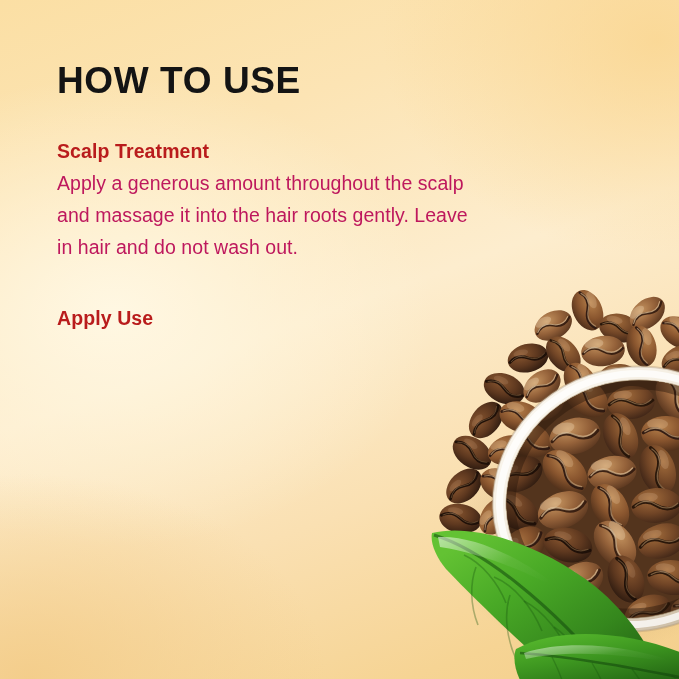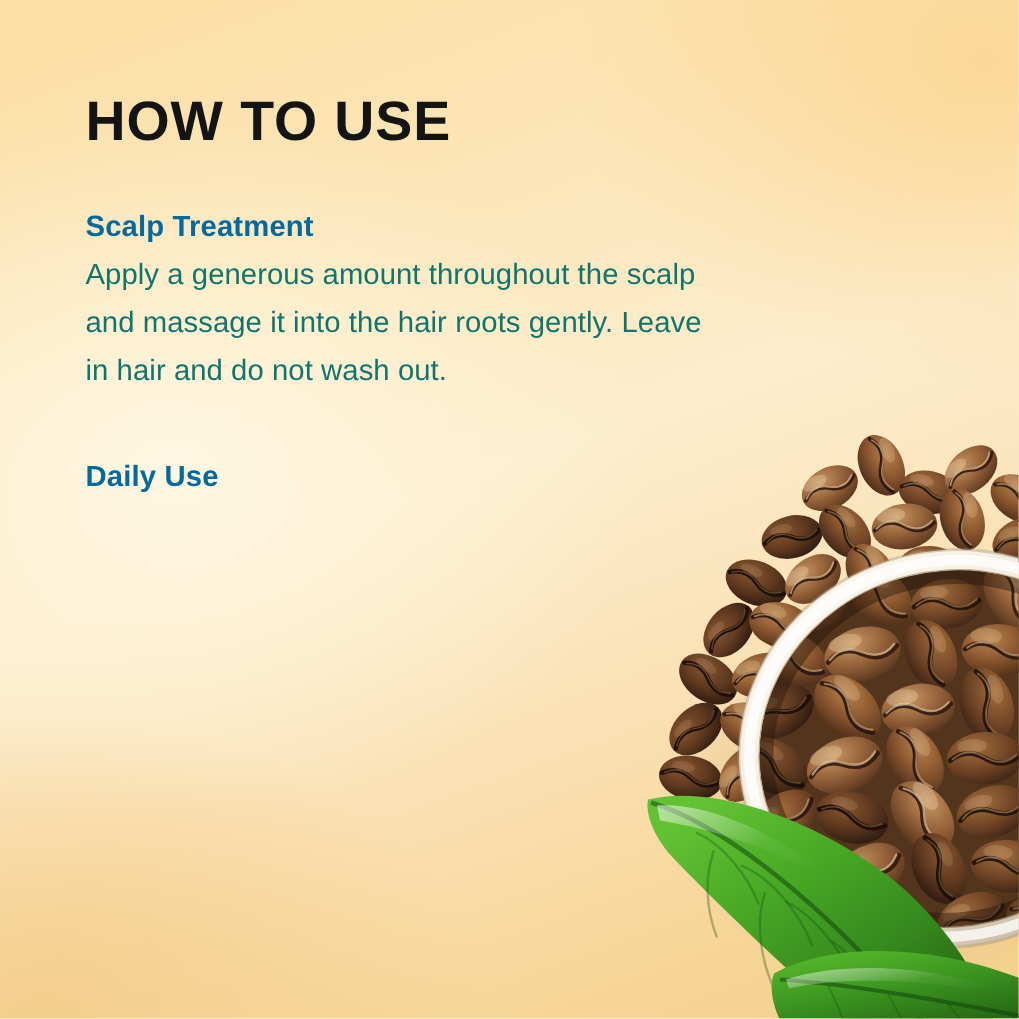--- a/index.html
+++ b/index.html
@@ -67,29 +67,29 @@
     letter-spacing: 0.6px;
     color: #141414;
     line-height: 1.05;
     margin: 0 0 38px 0;
   }
   .section { margin-bottom: 42px; }
   .section:last-child { margin-bottom: 0; }
   .section-heading {
     font-size: 19.5px;
     font-weight: 700;
-    color: #0369a1;
+    color: #b91c1c;
     letter-spacing: 0.1px;
     margin: 0 0 5px 0;
     line-height: 1.25;
   }
   .section-body {
     font-size: 19.5px;
     font-weight: 400;
-    color: #0f766e;
+    color: #be185d;
     line-height: 1.63;
     margin: 0;
     letter-spacing: 0.05px;
   }
 
   
   .photo {
     position: absolute;
     right: -6px;
     bottom: -8px;
@@ -341,18 +341,18 @@
   <div class="text-col">
 
     <h1 class="page-title">HOW TO USE</h1>
 
     <div class="section">
       <h2 class="section-heading">Scalp Treatment</h2>
       <p class="section-body">Apply a generous amount throughout the scalp and massage it into the hair roots gently. Leave in hair and do not wash out.</p>
     </div>
 
     <div class="section">
-      <h2 class="section-heading">Daily Use</h2>
+      <h2 class="section-heading">Apply Use</h2>
     </div>
 
   </div>
 
 </div>
 
 </body></html>

